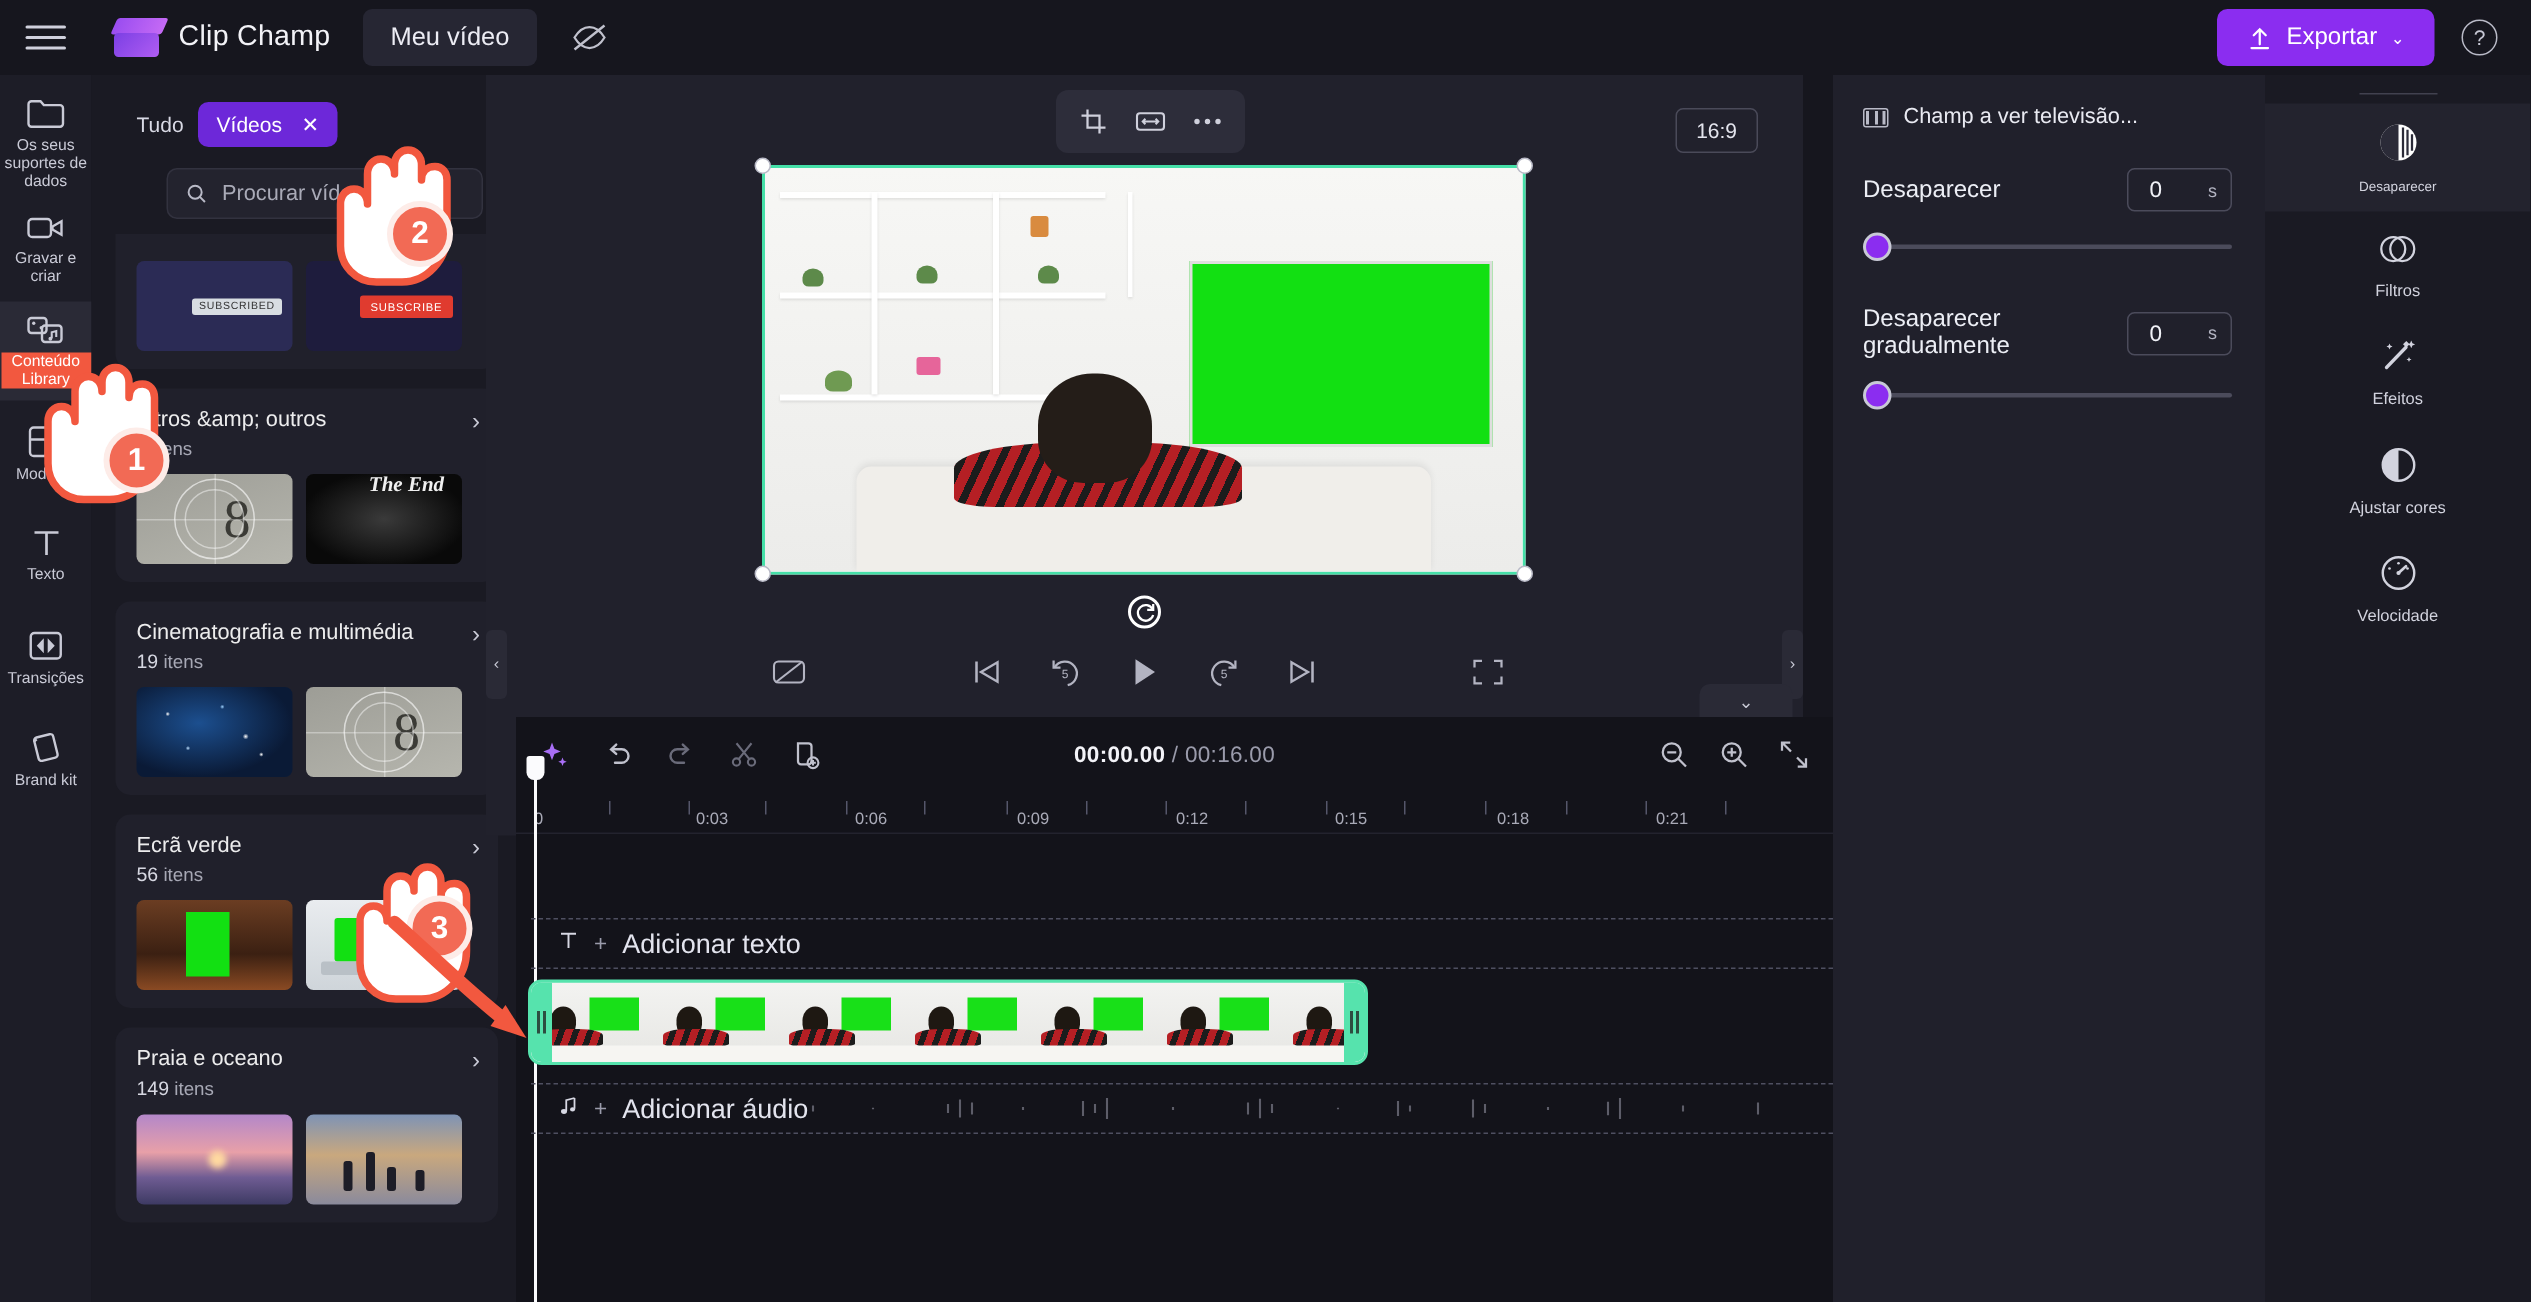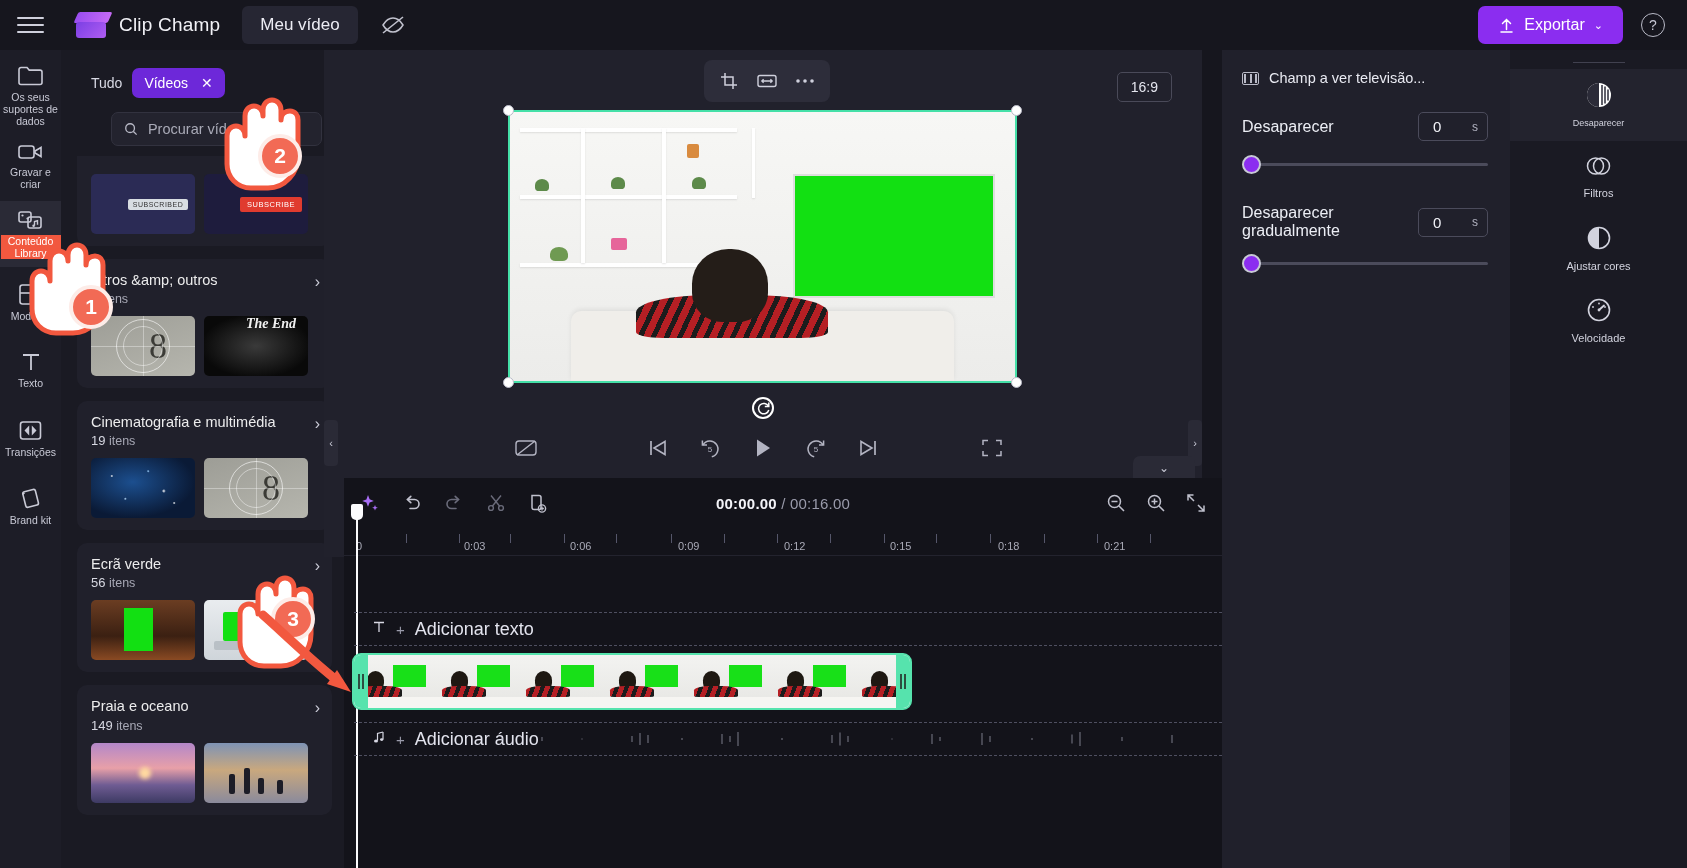--- a/index.html
+++ b/index.html
@@ -645,20 +645,32 @@
         <svg width="27" height="24" viewBox="0 0 27 24">
             <circle cx="10.5" cy="12" r="8" fill="none" stroke="#d2d3de" stroke-width="1.5"></circle>
             <path d="M16.5 5.2a8 8 0 010 13.6 8 8 0 000-13.6z" fill="#d2d3de"></path>
             <circle cx="16.5" cy="12" r="8" fill="none" stroke="#d2d3de" stroke-width="1.5"></circle>
           </svg>
       </span>
       <span class="rr-label">Filtros</span>
     </div>
     <div class="rr-item">
       <span>
+        <svg width="27" height="25" viewBox="0 0 27 25">
+            <path d="M6 20L19 6.5" stroke="#d2d3de" stroke-width="2.2" stroke-linecap="round"></path>
+            <path d="M17 4.5l2.2-2.2 2.2 2.2-2.2 2.2z" fill="#d2d3de"></path>
+            <path d="M22.5 2l.8 1.8 1.8.8-1.8.8-.8 1.8-.8-1.8-1.8-.8 1.8-.8z" fill="#d2d3de"></path>
+            <path d="M8 4l.6 1.4L10 6l-1.4.6L8 8l-.6-1.4L6 6l1.4-.6z" fill="#d2d3de"></path>
+            <path d="M21 13l.5 1.2 1.2.5-1.2.5-.5 1.2-.5-1.2-1.2-.5 1.2-.5z" fill="#d2d3de"></path>
+          </svg>
+      </span>
+      <span class="rr-label">Efeitos</span>
+    </div>
+    <div class="rr-item">
+      <span>
         <svg width="26" height="26" viewBox="0 0 26 26">
             <circle cx="13" cy="13" r="10.5" fill="none" stroke="#d2d3de" stroke-width="1.6"></circle>
             <path d="M13 2.5a10.5 10.5 0 000 21z" fill="#d2d3de"></path>
           </svg>
       </span>
       <span class="rr-label">Ajustar cores</span>
     </div>
     <div class="rr-item">
       <span>
         <svg width="26" height="26" viewBox="0 0 26 26">

